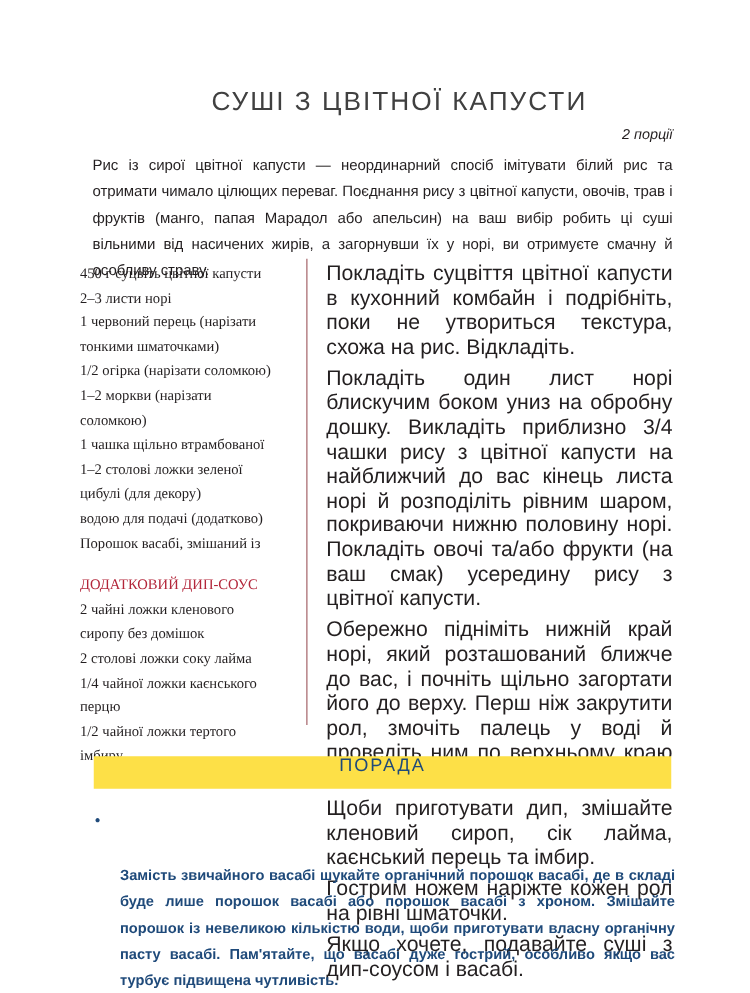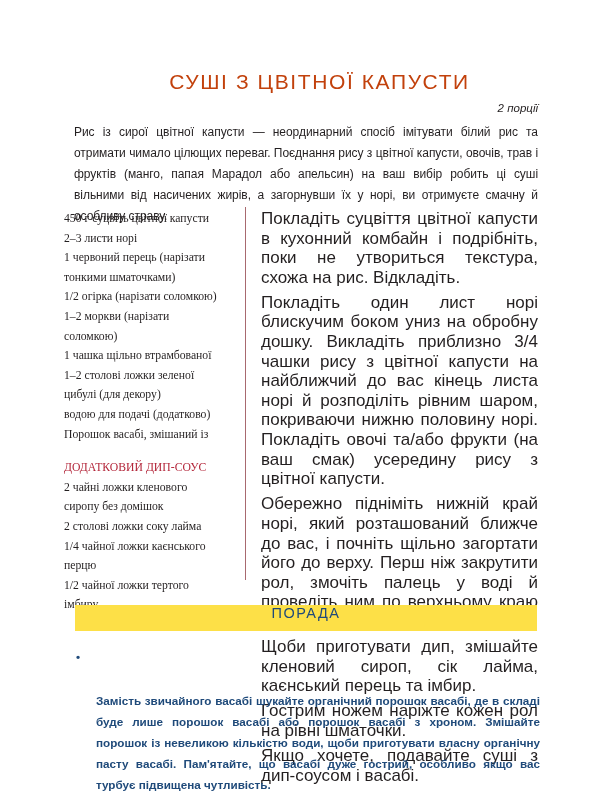--- a/index.html
+++ b/index.html
@@ -2,21 +2,21 @@
 <html><head>
 <meta charset="utf-8">
 <style>
   * { margin: 0; padding: 0; box-sizing: border-box; }
   html, body { width: 600px; height: 794px; background: #ffffff; overflow: hidden; }
   body { position: relative; font-family: "Liberation Sans", sans-serif; color: #231f20; }
 
   .title {
     position: absolute; left: 0; top: 70px; width: 600px;
     text-align: center; font-size: 21px; letter-spacing: 1.6px;
-    color: #c2410c; font-weight: normal; padding-left: 39px;
+    color: #404040; font-weight: normal; padding-left: 39px;
   }
   .servings {
     position: absolute; right: 62px; top: 102px;
     font-size: 11.5px; font-style: italic; color: #231f20;
   }
   .intro {
     position: absolute; left: 74px; top: 122px; width: 464px;
     font-size: 12px; line-height: 21px; text-align: justify; text-align-last: left;
     letter-spacing: -0.05px;
   }

